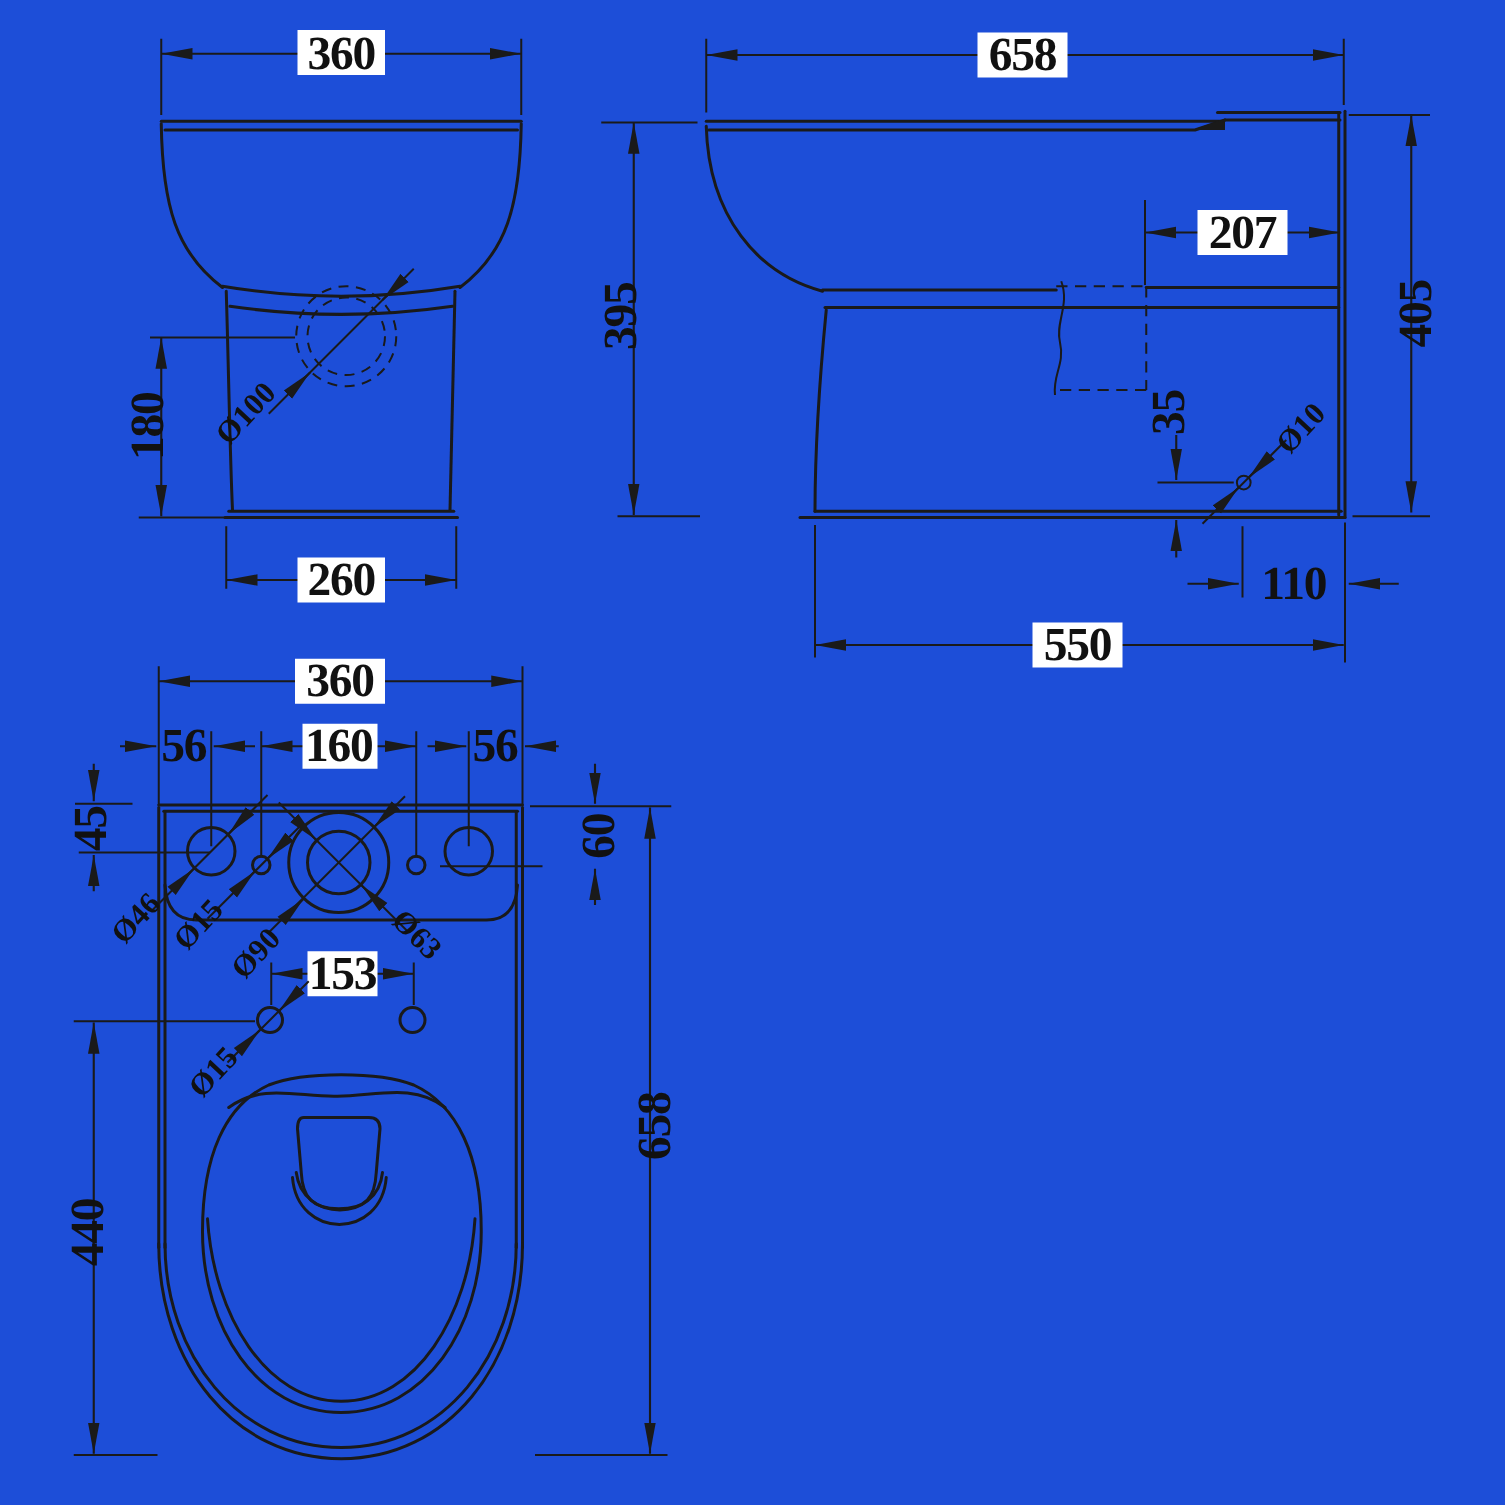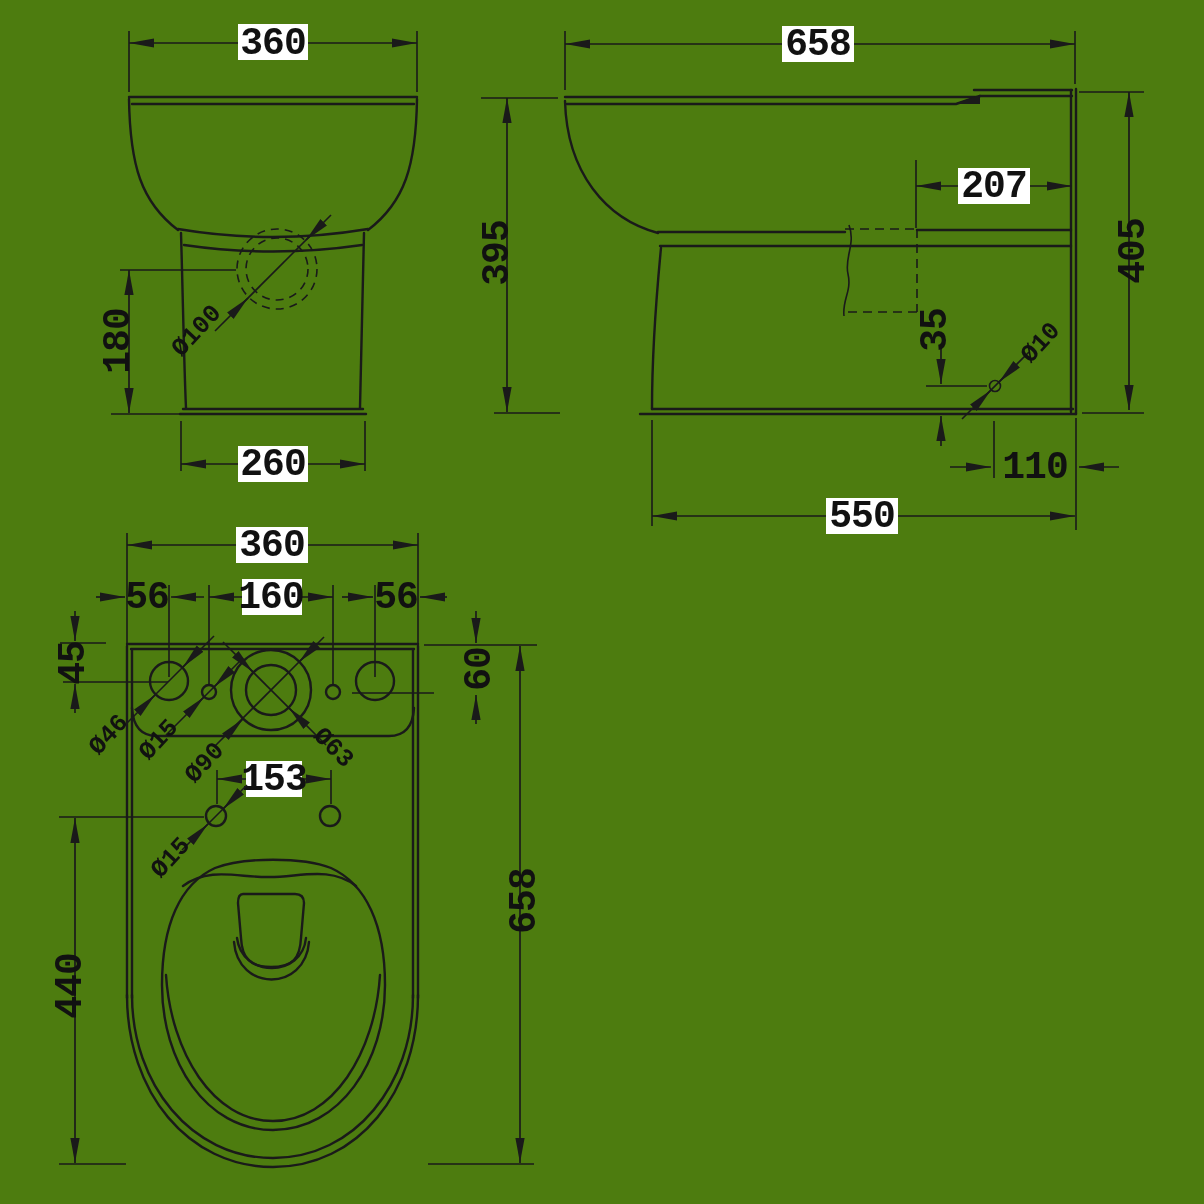--- a/index.html
+++ b/index.html
@@ -1,16 +1,16 @@
 <!DOCTYPE html>
 <html><head>
 <meta charset="utf-8">
 <style>
   html,body{margin:0;padding:0;background:#ffffff;}
-  .page{position:relative;width:1204px;height:1204px;background:#4d7c0f;font-family:Liberation Mono, monospace;}
+  .page{position:relative;width:1204px;height:1204px;background:#1d4ed8;font-family:Liberation Serif, serif;}
   svg{display:block;}
   .outline{fill:none;stroke:#1a1a1a;stroke-width:2.4;stroke-linecap:round;stroke-linejoin:round;}
   .thin{fill:none;stroke:#1a1a1a;stroke-width:1.6;stroke-linecap:butt;}
   .dim{fill:none;stroke:#1a1a1a;stroke-width:1.7;}
   .dashed{stroke-dasharray:9 6;}
   .dashed2{stroke-dasharray:8 6;}
   .wedge{fill:#1a1a1a;stroke:none;}
   .lblbg{fill:#ffffff;stroke:none;}
   .dim-text{font-weight:bold;font-size:38px;fill:#111;text-anchor:middle;dominant-baseline:central;letter-spacing:-1px;}
   .dia-text{font-weight:bold;font-size:25px;fill:#111;text-anchor:middle;dominant-baseline:central;}

